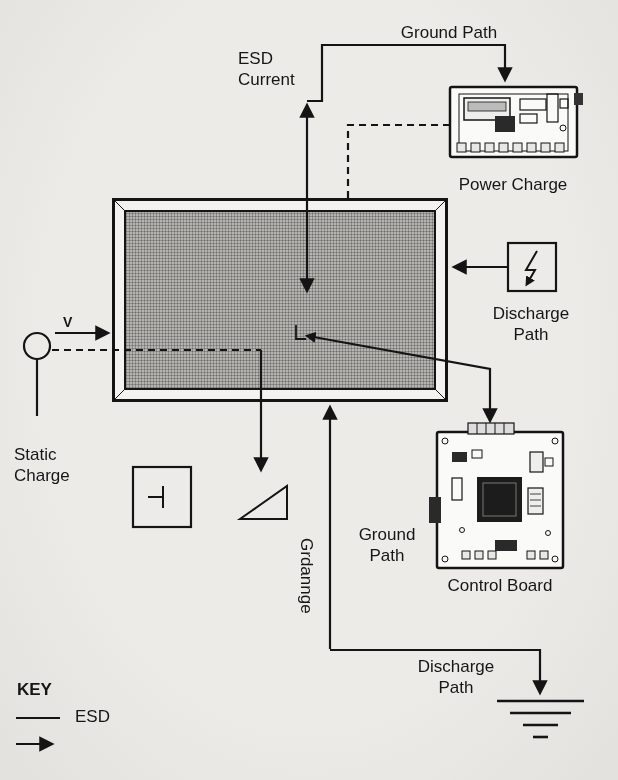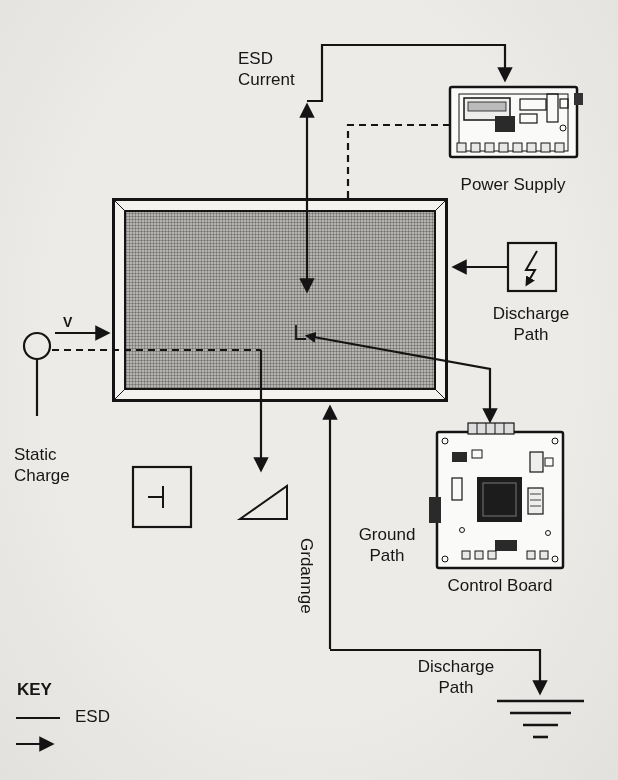--- a/index.html
+++ b/index.html
@@ -162,27 +162,28 @@
       <line x1="497" y1="701" x2="584" y2="701"></line>
       <line x1="510" y1="713" x2="571" y2="713"></line>
       <line x1="523" y1="725" x2="558" y2="725"></line>
       <line x1="533" y1="737" x2="548" y2="737"></line>
     </g>
 
     <line x1="16" y1="718" x2="60" y2="718" stroke="#141414" stroke-width="2.2"></line>
     <line x1="16" y1="744" x2="50" y2="744" stroke="#141414" stroke-width="2.2" marker-end="url(#arr)"></line>
   </svg>
 
+  <div class="lbl center" id="lbl-ground-top">Ground Path</div>
 
   <div class="lbl" id="lbl-esd-current">
     <div>ESD</div>
     <div>Current</div>
   </div>
 
-  <div class="lbl center" id="lbl-ps-top">Power Supply</div>
+  <div class="lbl center" id="lbl-ps-top">Power Charge</div>
 
   <div class="lbl center" id="lbl-discharge-right">
     <div>Discharge</div>
     <div>Path</div>
   </div>
 
   <div class="lbl" id="lbl-v">V</div>
 
   <div class="lbl" id="lbl-static">
     <div>Static</div>

